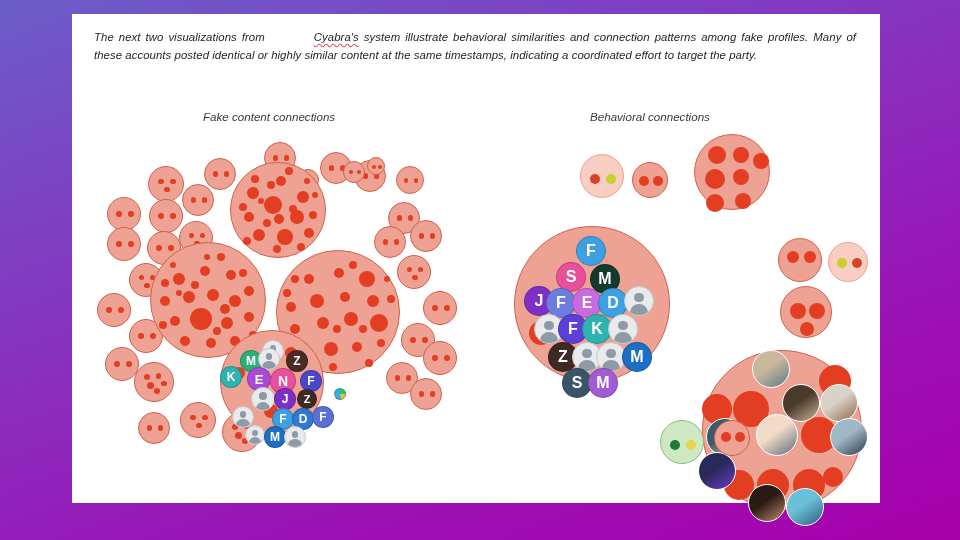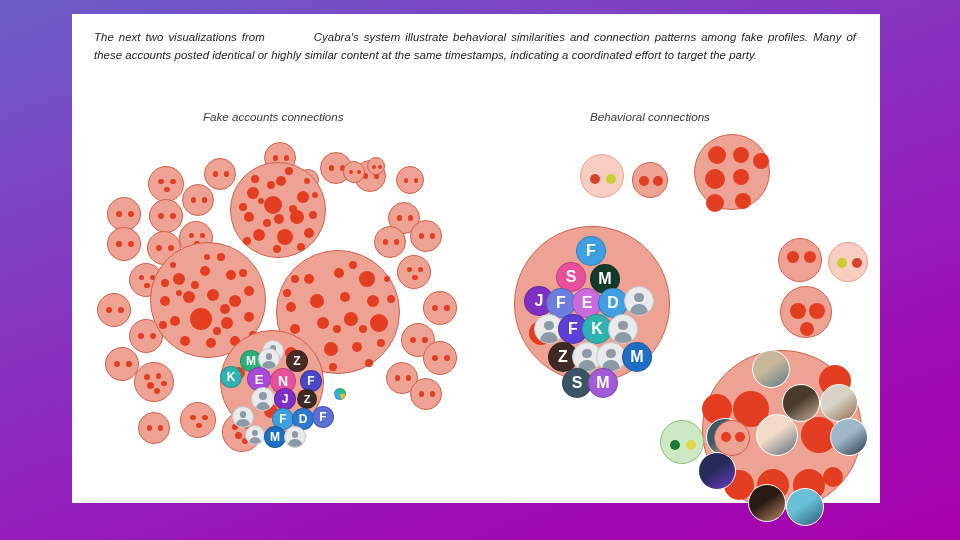--- a/index.html
+++ b/index.html
@@ -11,21 +11,21 @@
   #root{position:relative;width:960px;height:540px;}
   .card{
     position:absolute;left:72px;top:14px;width:808px;height:489px;
     background:#ffffff;
   }
   .intro{
     position:absolute;left:22px;top:14px;width:762px;
     font-style:italic;font-size:11.4px;line-height:18.2px;
     color:#1f1f1f;text-align:justify;letter-spacing:.05px;
   }
-  .intro .hl{ text-decoration-style:wavy;
+  .intro .hl{ text-decoration:underline; text-decoration-style:wavy;
               text-decoration-color:#e25b5b; text-underline-offset:2px;padding-left:44px;}
   .panel-title{
     position:absolute;font-style:italic;font-size:11.6px;color:#3a3a3a;
     white-space:nowrap;
   }
   #title-left{ left:131px; top:96px; }
   #title-right{ left:518px; top:96px; }
 
   .viz{position:absolute;}
   #viz-left{left:20px;top:118px;width:390px;height:370px;}
@@ -67,21 +67,21 @@
 </head>
 <body>
 
 <div id="root">
   <div class="card">
 
     <div class="intro">
       <span>The next two visualizations from </span><span class="hl">Cyabra's</span><span> system illustrate behavioral similarities and connection patterns among fake profiles. Many of these accounts posted identical or highly similar content at the same timestamps, indicating a coordinated effort to target the party.</span>
     </div>
 
-    <div class="panel-title" id="title-left">Fake accounts connections</div>
+    <div class="panel-title" id="title-left">Fake content connections</div>
     <div class="panel-title" id="title-right">Behavioral connections</div>
 
     <div class="viz" id="viz-left">
         <div class="bub" style="left: 172px; top: 10px; height: 32px; width: 32px;">
           <div class="dot" style="left: 7.52px; top: 12.48px; height: 5.44px; width: 5.44px;"></div>
           <div class="dot" style="left: 19.04px; top: 12.48px; height: 5.44px; width: 5.44px;"></div>
         </div>
         <div class="bub" style="left: 228px; top: 20px; height: 32px; width: 32px;">
           <div class="dot" style="left: 7.52px; top: 12.48px; height: 5.44px; width: 5.44px;"></div>
           <div class="dot" style="left: 19.04px; top: 12.48px; height: 5.44px; width: 5.44px;"></div>

